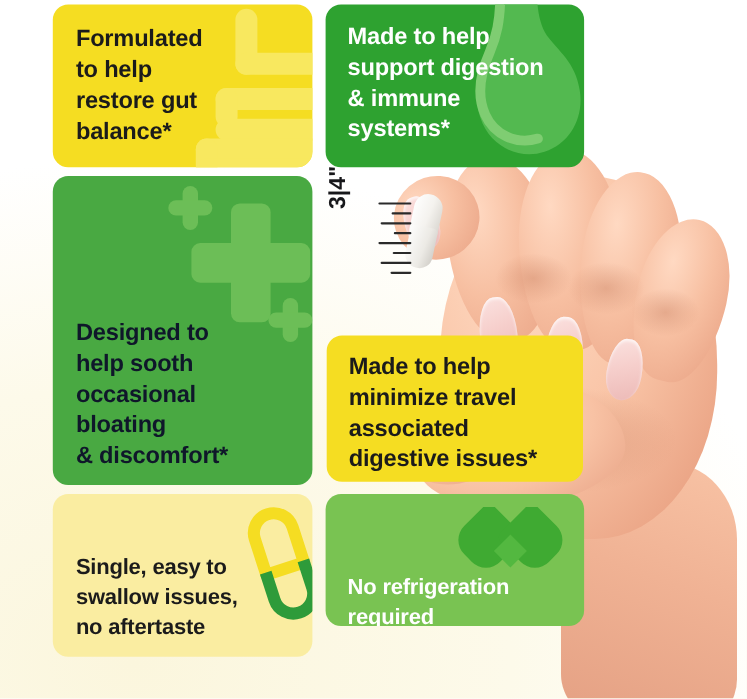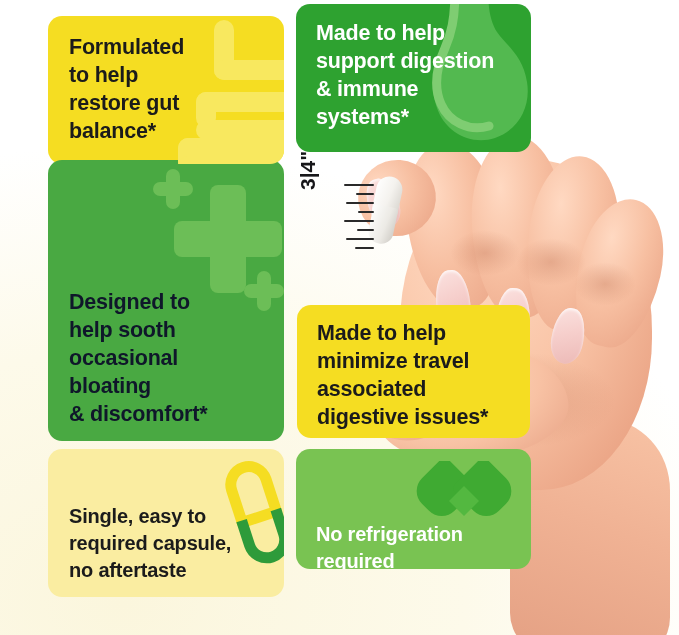--- a/index.html
+++ b/index.html
@@ -36,21 +36,21 @@
      border-radius:52% 48% 50% 50%/60% 58% 42% 40%;
      background:radial-gradient(ellipse at 38% 30%, #ffdcc5 0%, #f8c2a4 55%, #e7a184 100%);
      transform:rotate(-6deg);}
 
   
   .card{position:absolute;border-radius:14px;overflow:hidden;box-sizing:border-box;}
   .card .txt{position:absolute;z-index:3;font-weight:700;letter-spacing:-.2px;
      white-space:pre-line;}
   .deco{position:absolute;z-index:1;}
 
-  #card1{left:48px;top:16px;width:236px;height:148px;background:#f5dd22;}
+  #card1{left:48px;top:4px;width:236px;height:148px;background:#f5dd22;}
   #card1 .txt{left:21px;top:17px;font-size:21.5px;line-height:28px;color:#1b1b1b;}
 
   #card2{left:296px;top:4px;width:235px;height:148px;background:#2ea230;}
   #card2 .txt{left:20px;top:15px;font-size:21.5px;line-height:28px;color:#ffffff;}
 
   #card3{left:48px;top:160px;width:236px;height:281px;background:#49a942;}
   #card3 .txt{left:21px;top:128px;font-size:21.5px;line-height:28px;color:#0f172a;}
 
   #card4{left:297px;top:305px;width:233px;height:133px;background:#f5dd22;}
   #card4 .txt{left:20px;top:14px;font-size:21.5px;line-height:28px;color:#1b1b1b;}
@@ -197,21 +197,21 @@
   </div>
 
   <div class="card" id="card5">
     <svg class="deco capsule-ic" viewBox="0 0 96 110">
       <g transform="rotate(-18 48 55)">
         <path d="M30 22 a18 18 0 0 1 36 0 L66 56 L30 56 Z" fill="none" stroke="#f5dd22" stroke-width="11" stroke-linejoin="round"></path>
         <path d="M30 54 L30 80 a18 18 0 0 0 36 0 L66 54" fill="none" stroke="#2e9b3a" stroke-width="11" stroke-linejoin="round"></path>
       </g>
     </svg>
     <div class="txt">Single, easy to
-required capsule,
+swallow issues,
 no aftertaste</div>
   </div>
 
   <div class="card" id="card6">
     <svg class="deco heart-ic" viewBox="0 0 96 86">
       <g fill="#3faa32">
         <path d="M22 4 h26 a6 6 0 0 1 6 6 v34 a6 6 0 0 1 -6 6 h-26 a18 18 0 0 1 -18 -18 v-10 a18 18 0 0 1 18 -18 Z" transform="rotate(-45 30 30)"></path>
         <path d="M48 4 h26 a18 18 0 0 1 18 18 v10 a18 18 0 0 1 -18 18 h-26 a6 6 0 0 1 -6 -6 v-34 a6 6 0 0 1 6 -6 Z" transform="rotate(45 66 30)"></path>
       </g>
       <path d="M33 40 L48 25 L63 40 L48 55 Z" fill="#53b840"></path>

